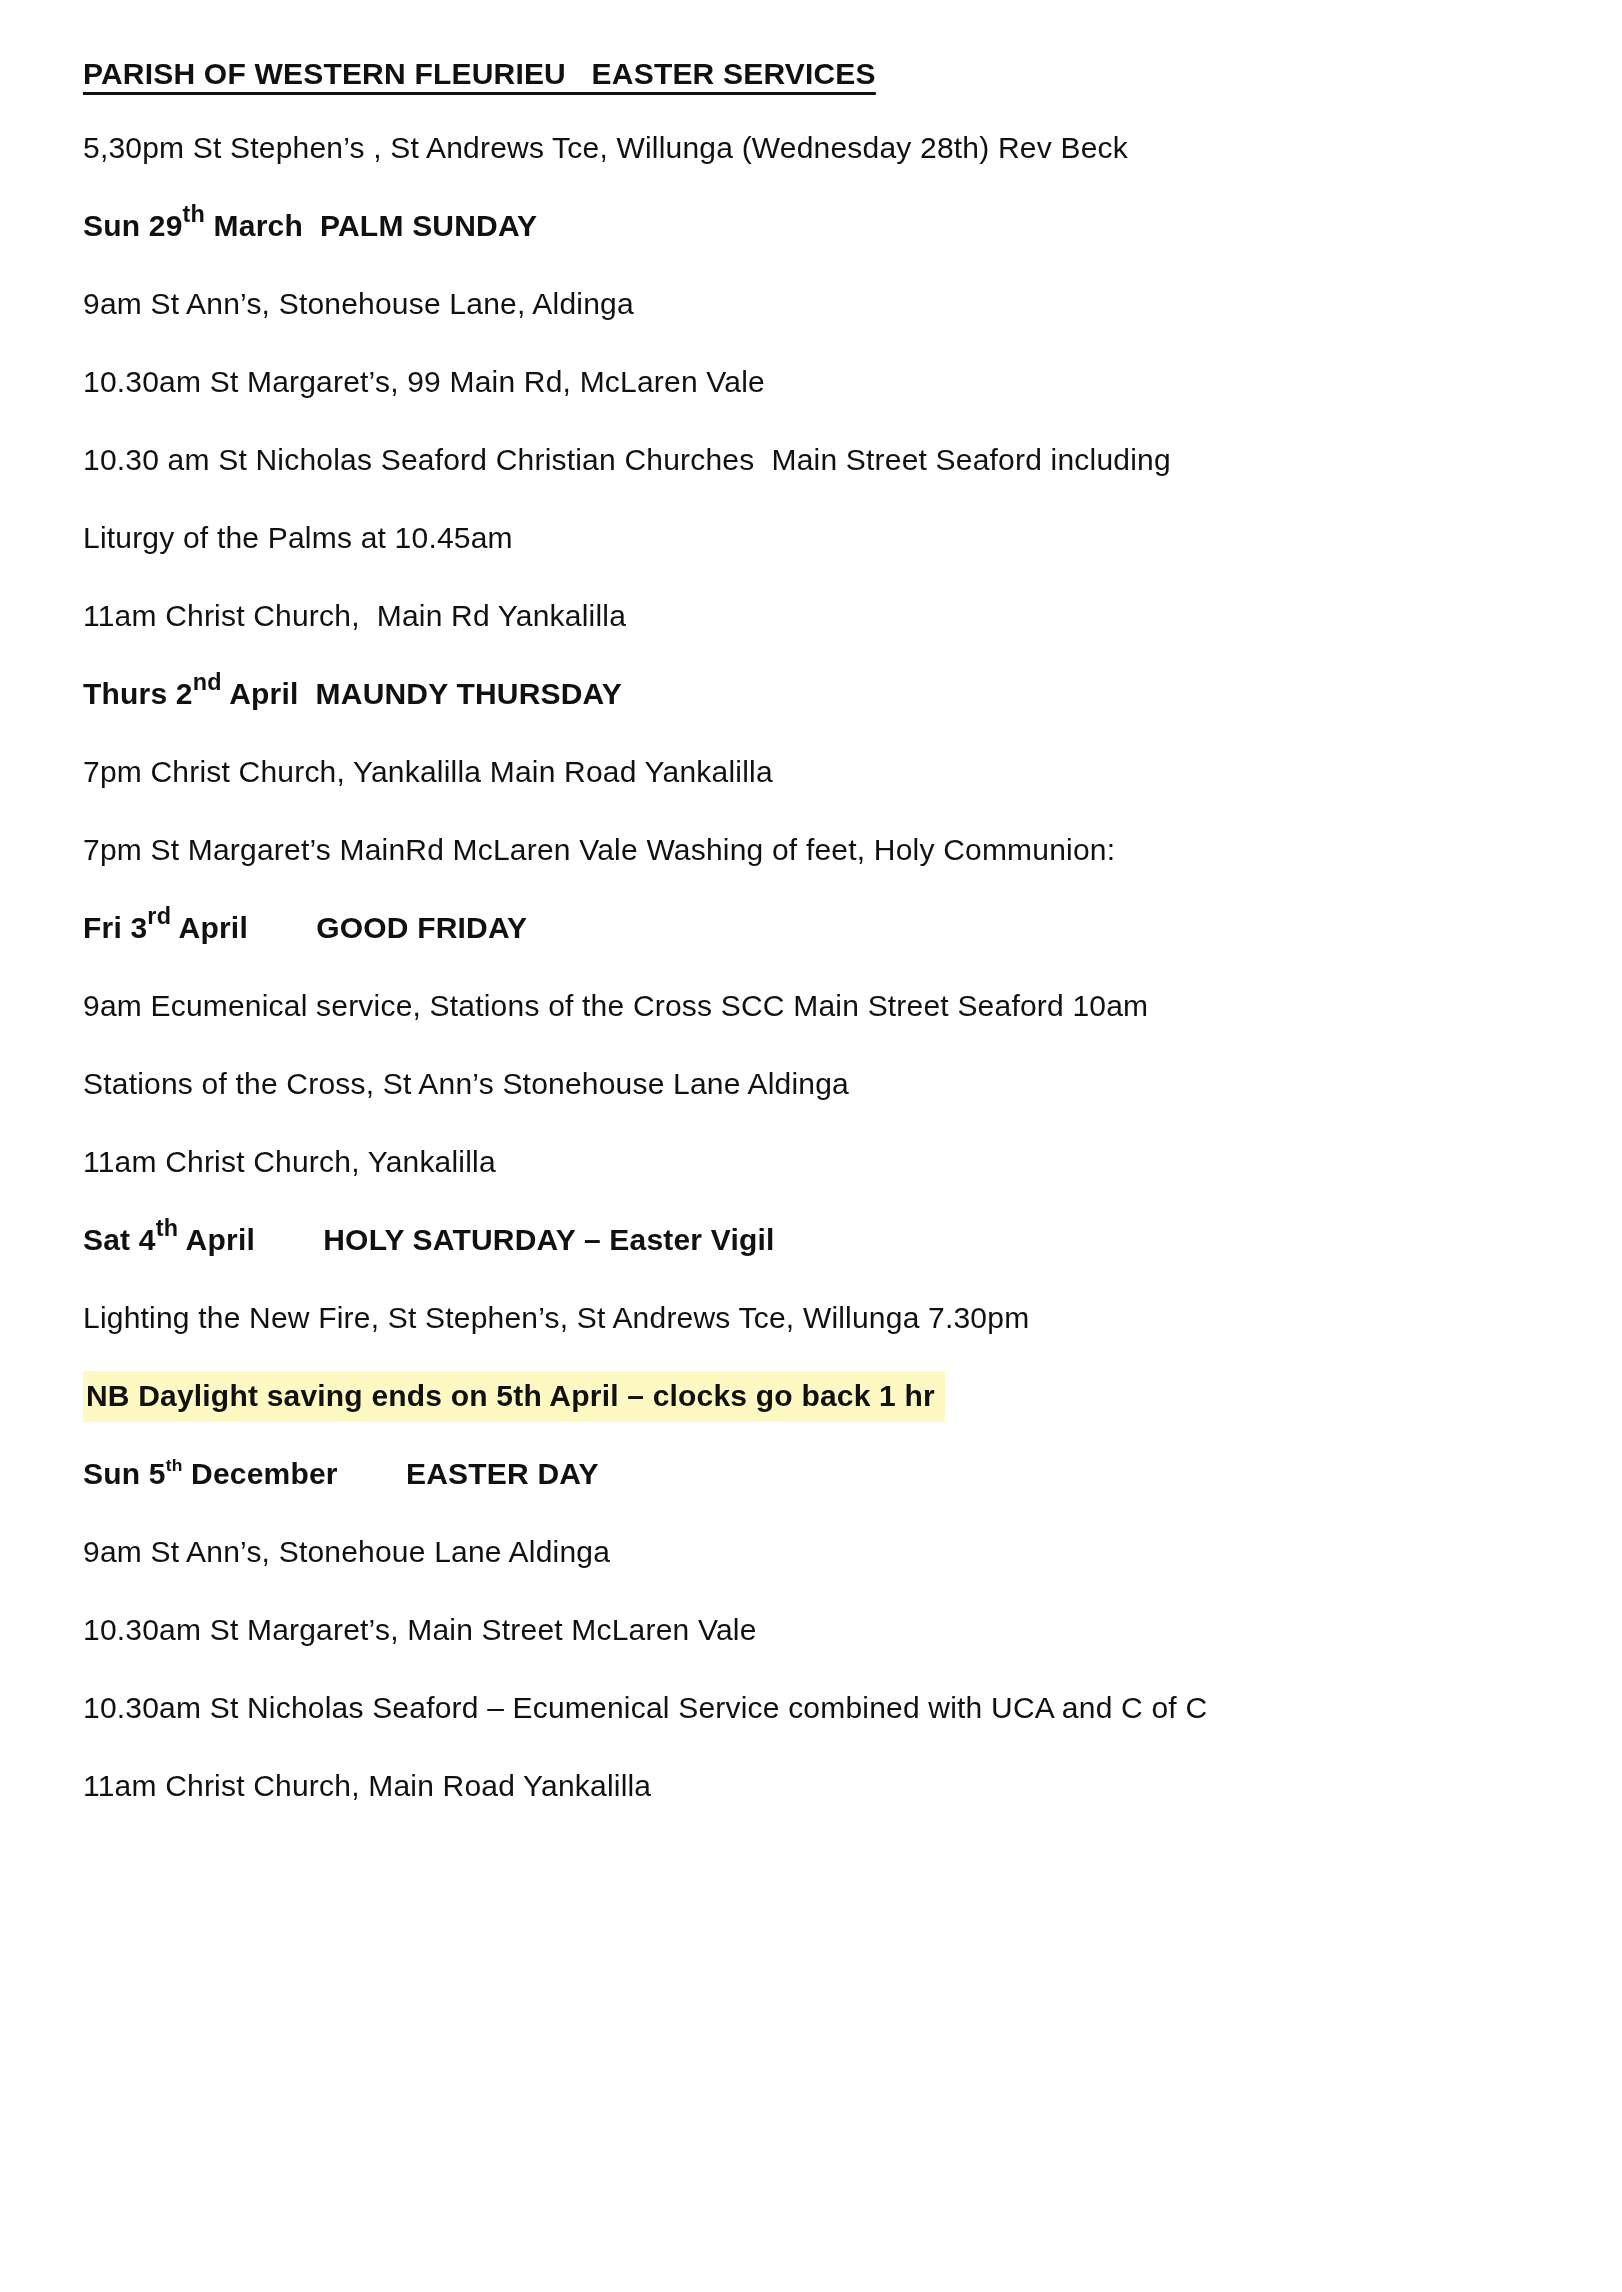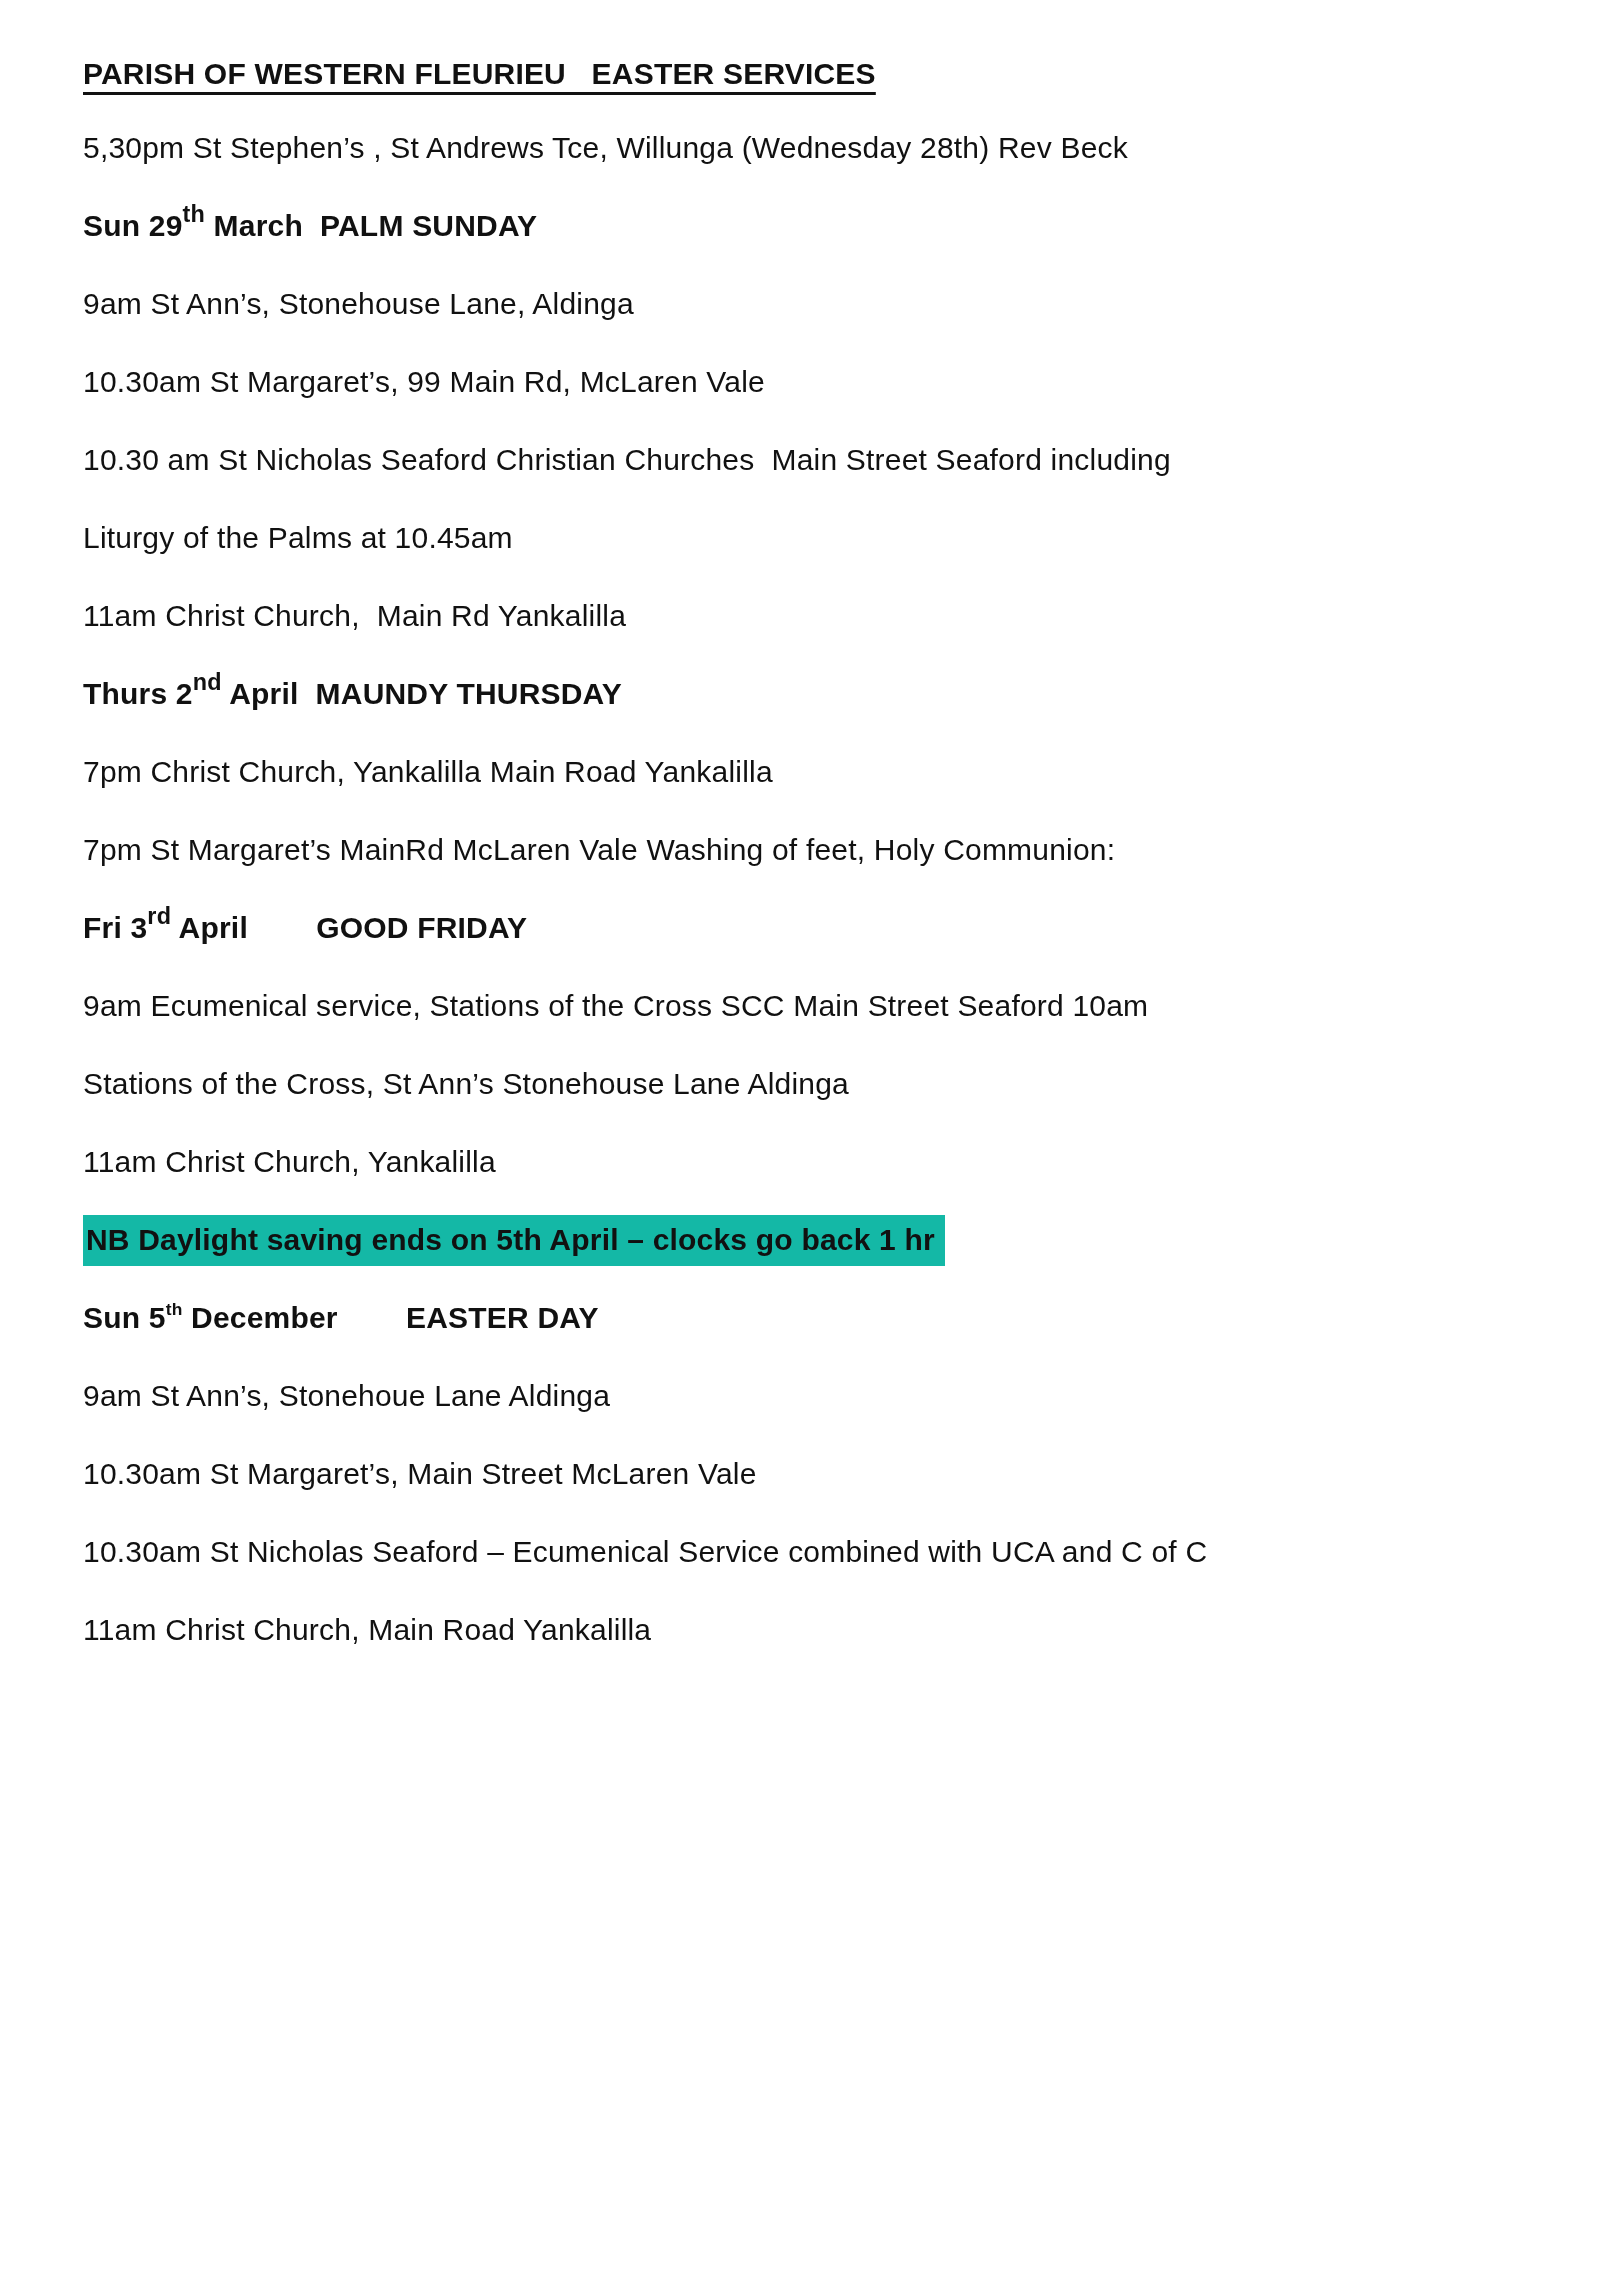--- a/index.html
+++ b/index.html
@@ -85,22 +85,26 @@
     <p>7pm St Margaret’s MainRd McLaren Vale Washing of feet, Holy Communion:</p>
   </div>
 
   <div>
     <p class="section-heading"><span>Fri 3</span><sup class="sup-large">rd</sup><span> April        GOOD FRIDAY</span></p>
     <p>9am Ecumenical service, Stations of the Cross SCC Main Street Seaford 10am</p>
     <p>Stations of the Cross, St Ann’s Stonehouse Lane Aldinga</p>
     <p>11am Christ Church, Yankalilla</p>
   </div>
 
+  <div>
+    <p class="section-heading"><span>Sat 4</span><sup class="sup-large">th</sup><span> April        HOLY SATURDAY – Easter Vigil</span></p>
+    <p>Lighting the New Fire, St Stephen’s, St Andrews Tce, Willunga 7.30pm</p>
+  </div>
 
-  <p><span class="notice-text" style="background: #14b8a6;">NB Daylight saving ends on 5th April – clocks go back 1 hr</span></p>
+  <p><span class="notice-text" style="background: #fef9c3;">NB Daylight saving ends on 5th April – clocks go back 1 hr</span></p>
 
   <div>
     <p class="section-heading"><span>Sun 5</span><sup class="sup-small">th</sup><span> December        EASTER DAY</span></p>
     <p>9am St Ann’s, Stonehoue Lane Aldinga</p>
     <p>10.30am St Margaret’s, Main Street McLaren Vale</p>
     <p>10.30am St Nicholas Seaford – Ecumenical Service combined with UCA and C of C</p>
     <p>11am Christ Church, Main Road Yankalilla</p>
   </div>
 
 </div>

